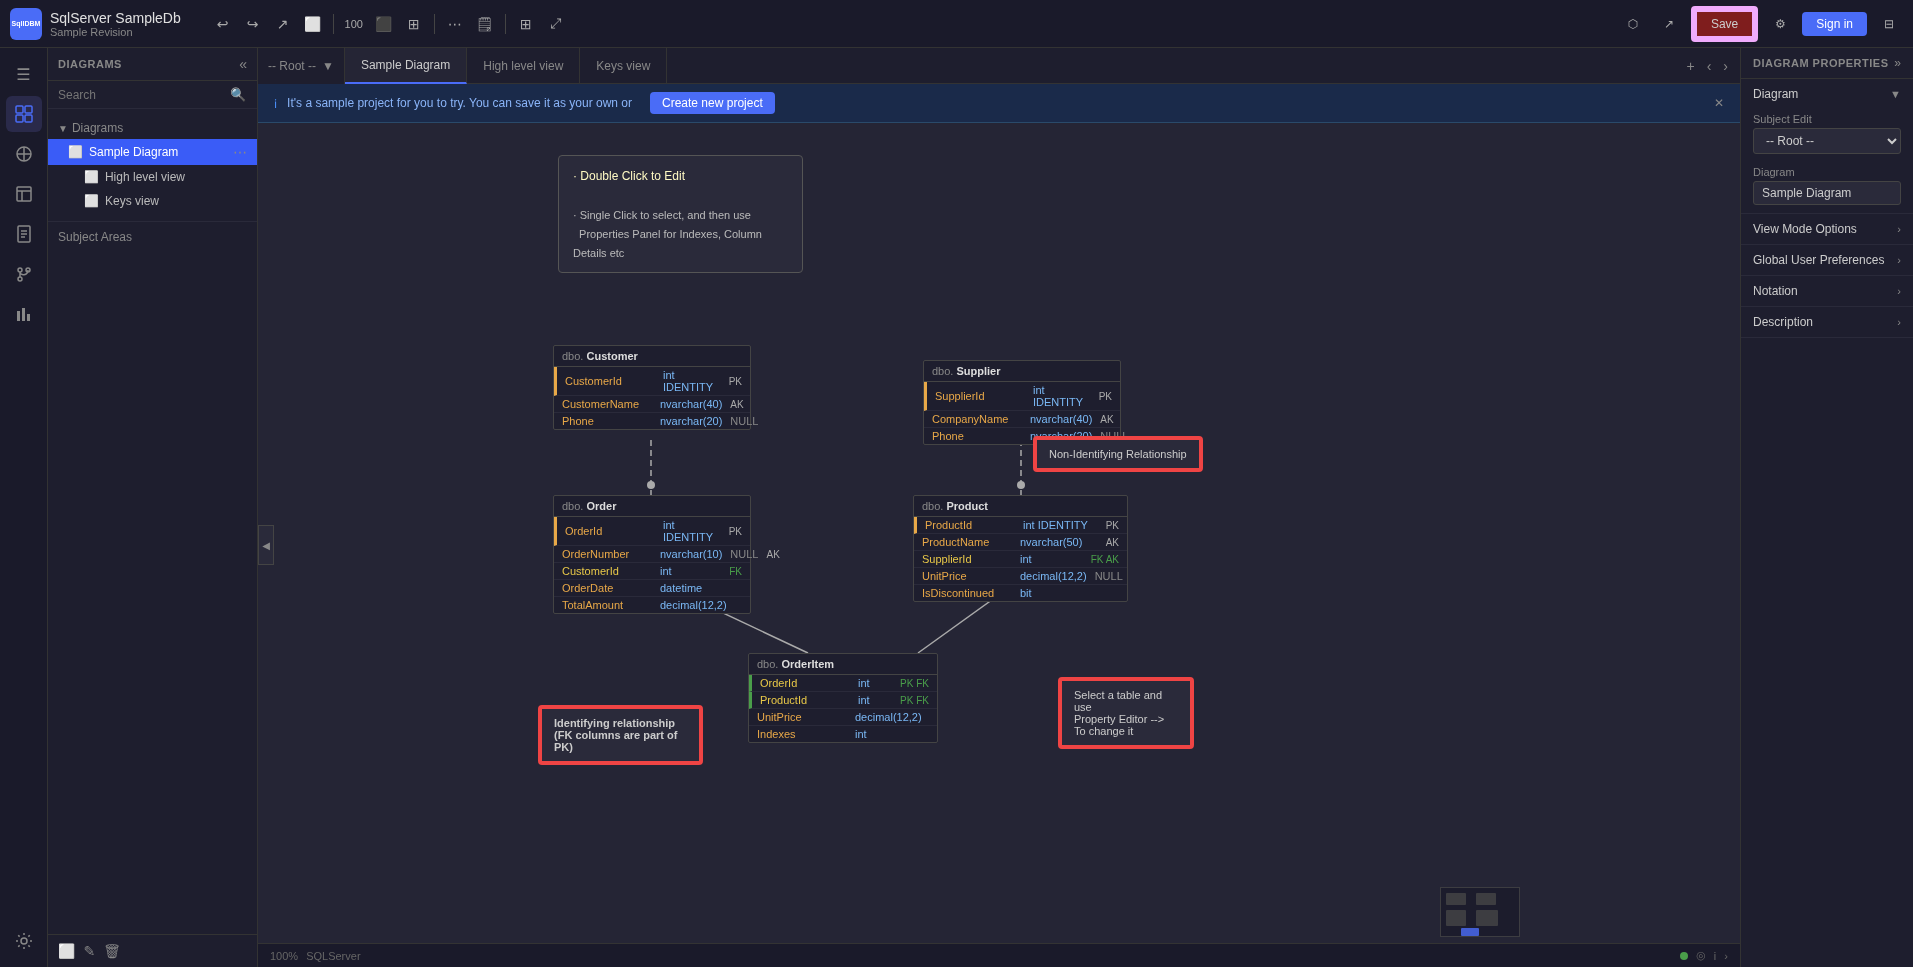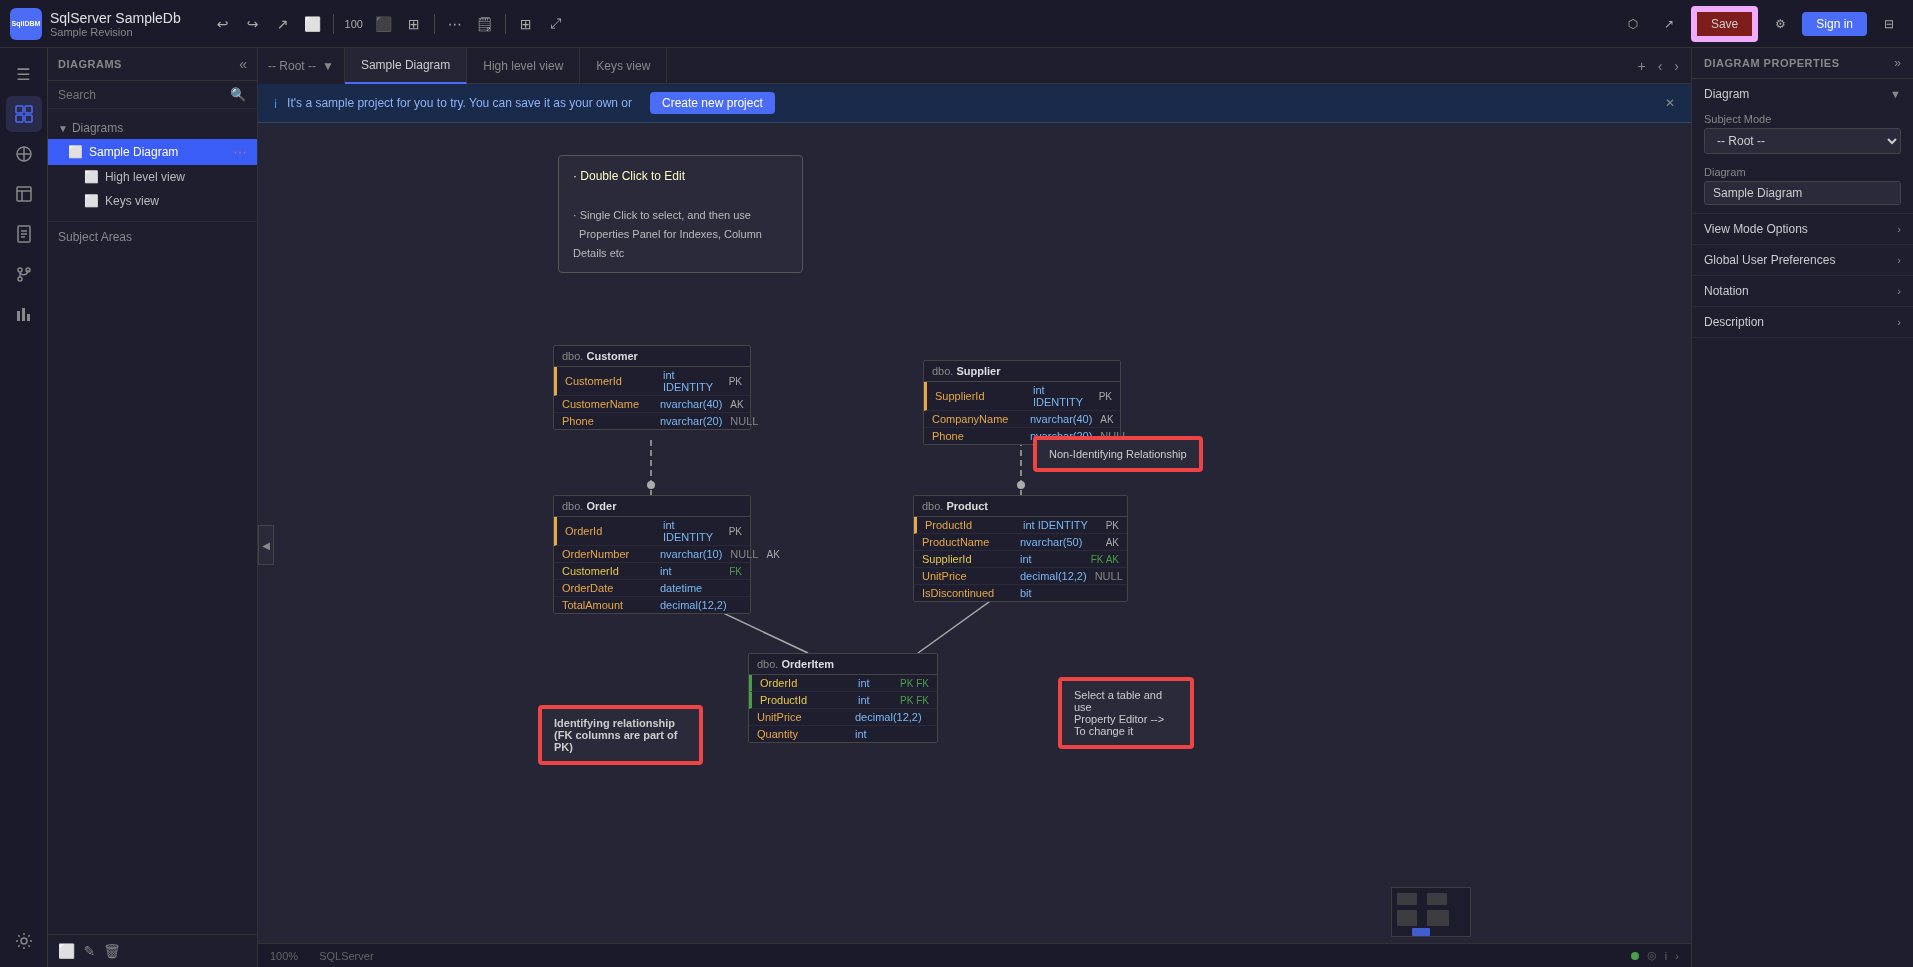--- a/index.html
+++ b/index.html
@@ -84,34 +84,34 @@
     .table-pk-border { border-left: 3px solid #e8a848; }
     .table-fk-border { border-left: 3px solid #4a9e4a; }
 
     
     .connections-svg { position: absolute; top: 0; left: 0; width: 100%; height: 100%; pointer-events: none; }
 
     
     .tooltip-box { position: absolute; background: #2a2a3a; border: 4px solid #ef4444; border-radius: 4px; padding: 8px 12px; font-size: 11px; color: #ccc; }
 
     
-    .right-panel { width: 222px; background: #1e1e2e; border-left: 1px solid #333; display: flex; flex-direction: column; }
+    .right-panel { width: 173px; background: #1e1e2e; border-left: 1px solid #333; display: flex; flex-direction: column; }
     .right-panel-header { display: flex; align-items: center; justify-content: space-between; padding: 8px 12px; border-bottom: 1px solid #333; }
     .right-panel-title { font-size: 11px; font-weight: 600; color: #888; text-transform: uppercase; letter-spacing: 0.5px; }
     .right-panel-collapse { color: #888; cursor: pointer; }
     .rp-section { border-bottom: 1px solid #2a2a3a; }
     .rp-section-header { display: flex; align-items: center; justify-content: space-between; padding: 8px 12px; cursor: pointer; color: #ccc; font-size: 12px; }
     .rp-section-chevron { color: #888; font-size: 11px; }
     .rp-field { padding: 4px 12px 8px; }
     .rp-field label { font-size: 11px; color: #888; display: block; margin-bottom: 3px; }
     .rp-field select, .rp-field input { width: 100%; background: #2a2a3a; border: 1px solid #444; color: #ccc; padding: 4px 8px; border-radius: 3px; font-size: 12px; outline: none; }
     .rp-collapsible { display: flex; align-items: center; justify-content: space-between; padding: 8px 12px; cursor: pointer; color: #ccc; font-size: 12px; border-bottom: 1px solid #2a2a3a; }
 
     
-    .status-bar { position: absolute; bottom: 0; left: 0; right: 0; height: 24px; background: #1a1a2a; border-top: 1px solid #333; display: flex; align-items: center; padding: 0 12px; font-size: 11px; color: #666; gap: 21px; }
+    .status-bar { position: absolute; bottom: 0; left: 0; right: 0; height: 24px; background: #1a1a2a; border-top: 1px solid #333; display: flex; align-items: center; padding: 0 12px; font-size: 11px; color: #666; gap: 8px; }
     .status-right { margin-left: auto; display: flex; align-items: center; gap: 8px; }
     .status-dot { width: 8px; height: 8px; border-radius: 50%; background: #4a9e4a; }
 
     
     .minimap { position: absolute; bottom: 30px; right: 220px; width: 80px; height: 50px; background: #1a1a2a; border: 1px solid #444; opacity: 0.8; }
 
     .hint-box { position: absolute; background: #2a2a3a; border: 1px solid #555; border-radius: 4px; padding: 10px 14px; font-size: 11px; color: #bbb; line-height: 1.7; }
     .hint-box .title { font-size: 12px; color: #fef9c3; font-weight: 500; margin-bottom: 20px; }
   </style>
 </head>
@@ -429,21 +429,21 @@
         <div class="db-table-row table-fk-border">
           <span class="col-name" style="color:#e8c848;">ProductId</span>
           <span class="col-type">int</span>
           <span class="col-key" style="color:#4a9e4a;">PK FK</span>
         </div>
         <div class="db-table-row">
           <span class="col-name">UnitPrice</span>
           <span class="col-type" style="color:#7ab8f5;">decimal(12,2)</span>
         </div>
         <div class="db-table-row">
-          <span class="col-name">Quantity</span>
+          <span class="col-name">Indexes</span>
           <span class="col-type">int</span>
         </div>
       </div>
 
       <div class="tooltip-box" style="left:280px; top:582px; width:165px;font-weight:bold;">
         Identifying relationship<br>(FK columns are part of PK)
       </div>
 
       <div class="tooltip-box" style="left:800px; top:554px; width:136px;">
         Select a table and use<br>
@@ -479,21 +479,21 @@
       <span class="right-panel-title">DIAGRAM PROPERTIES</span>
       <span class="right-panel-collapse">»</span>
     </div>
 
     <div class="rp-section">
       <div class="rp-section-header">
         <span>Diagram</span>
         <span class="rp-section-chevron">▼</span>
       </div>
       <div class="rp-field">
-        <label>Subject Mode</label>
+        <label>Subject Edit</label>
         <select>
           <option>-- Root --</option>
         </select>
       </div>
       <div class="rp-field">
         <label>Diagram</label>
         <input type="text" value="Sample Diagram" style="">
       </div>
     </div>
 

